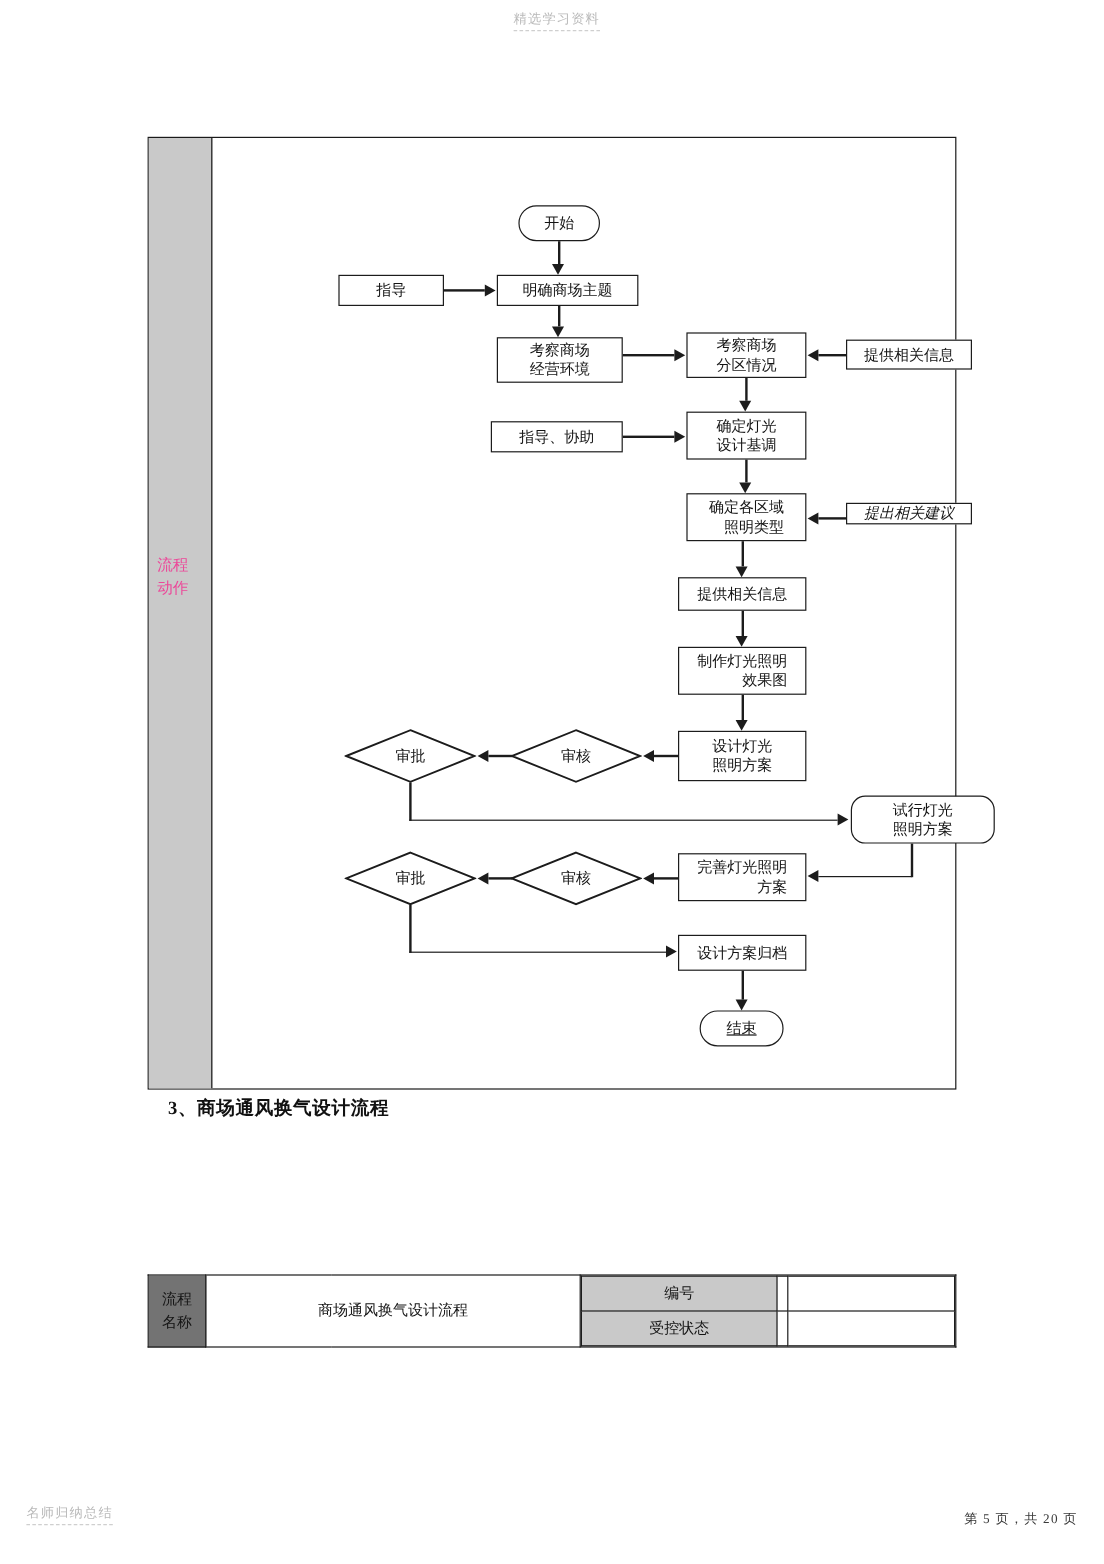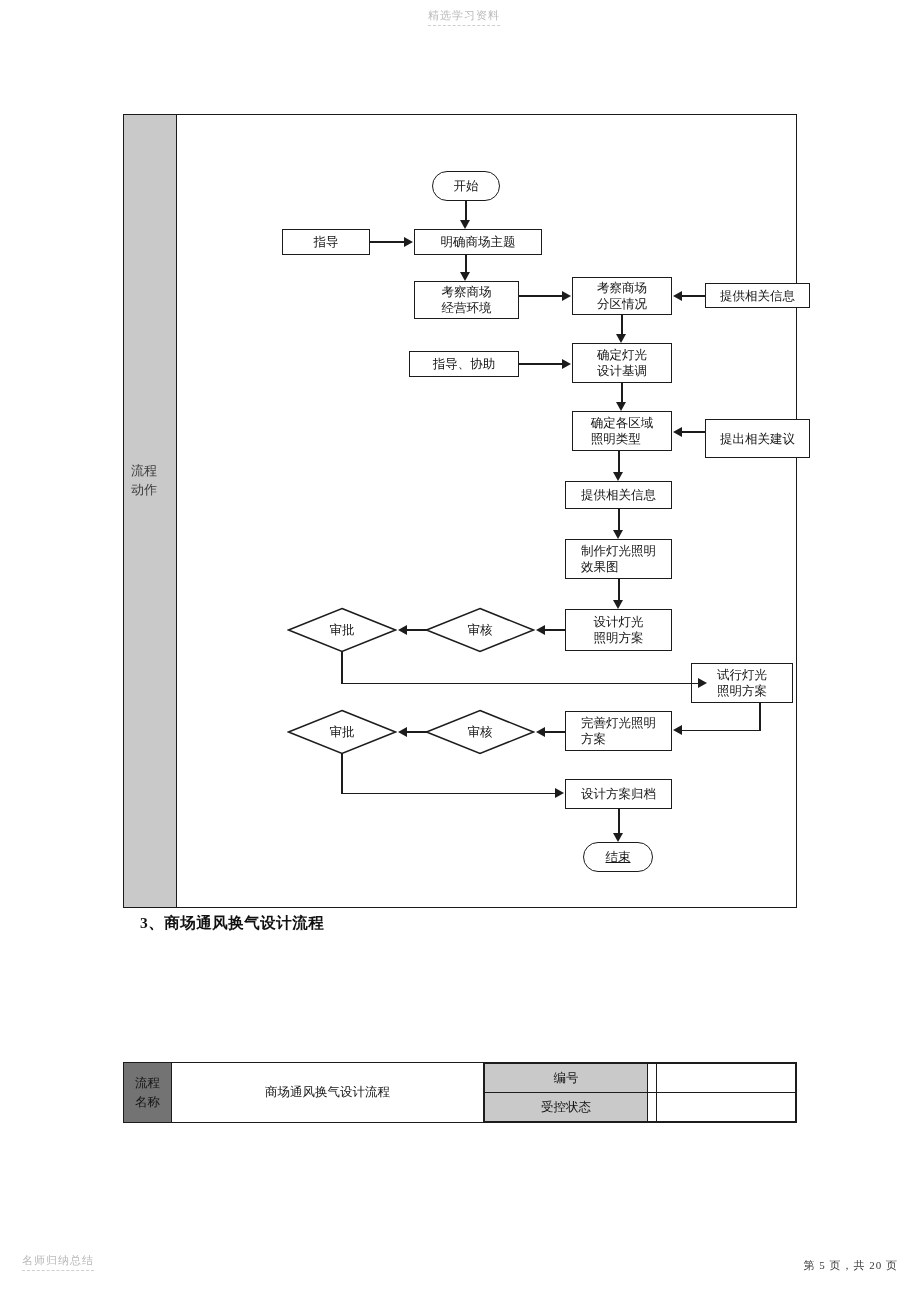--- a/index.html
+++ b/index.html
@@ -65,42 +65,42 @@
     border-right: 1.5px solid #1a1a1a;
     box-sizing: border-box;
   }
   #flow-role-label {
     position: absolute;
     left: 7px;
     top: 346px;
     width: 40px;
     font-size: 13px;
     line-height: 19px;
-    color: #404040;
+    color: #ec4899;
     text-align: left;
     font-family: "Liberation Serif", serif;
   }
   #flow-canvas {
     position: absolute;
     left: 53px;
     top: 0;
     right: 0;
     bottom: 0;
   }
 
   
   .node {
     position: absolute;
     box-sizing: border-box;
     background: #fff;
     border: 1.5px solid #1c1c1c;
     display: flex;
     align-items: center;
     justify-content: center;
-    text-align: left;
+    text-align: right;
     font-size: 12.5px;
     line-height: 16px;
     color: #141414;
     font-family: "Liberation Serif", "DejaVu Serif", serif;
     white-space: pre-line;
     padding: 0 2px;
   }
   .node.terminator {
     border-radius: 16px;
     border-width: 1.5px;
@@ -219,39 +219,39 @@
   <div id="flow-role-band"></div>
   <div id="flow-role-label">流程
 动作</div>
 
   <div id="flow-canvas">
 
     <div class="node terminator" style="left:255px; top:56px; width:68px; height:30px;">开始</div>
 
     <div class="node" style="left:105px; top:114px; width:88px; height:26px;">指导</div>
 
-    <div class="node" style="left:237px; top:114px; width:128px; height:26px;">明确商场主题</div>
+    <div class="node" style="left:237px; top:114px; width:118px; height:26px;">明确商场主题</div>
 
     <div class="node" style="left:237px; top:166px; width:105px; height:38px;">考察商场
 经营环境</div>
 
     <div class="node" style="left:395px; top:162px; width:100px; height:38px;">考察商场
 分区情况</div>
 
     <div class="node" style="left:528px; top:168px; width:105px; height:25px;">提供相关信息</div>
 
     <div class="node" style="left:232px; top:236px; width:110px; height:26px;">指导、协助</div>
 
     <div class="node" style="left:395px; top:228px; width:100px; height:40px;">确定灯光
 设计基调</div>
 
     <div class="node" style="left:395px; top:296px; width:100px; height:40px;">确定各区域
 照明类型</div>
 
-    <div class="node" style="left:528px; top:304px; width:105px; height:39px;">提出相关建议</div>
+    <div class="node" style="left:528px; top:304px; width:105px; height:18px;font-style:italic;">提出相关建议</div>
 
     <div class="node" style="left:388px; top:366px; width:107px; height:28px;">提供相关信息</div>
 
     <div class="node" style="left:388px; top:424px; width:107px; height:40px;">制作灯光照明
 效果图</div>
 
     <div class="node" style="left:388px; top:494px; width:107px; height:42px;">设计灯光
 照明方案</div>
 
     <div class="node decision" style="left:248px; top:492px; width:110px; height:46px;">
@@ -261,21 +261,21 @@
       <span class="dia-text">审核</span>
     </div>
 
     <div class="node decision" style="left:110px; top:492px; width:110px; height:46px;">
       <svg class="dia-shape" viewBox="0 0 110 46" preserveAspectRatio="none">
         <polygon points="55,1.5 108.5,23 55,44.5 1.5,23" fill="#ffffff" stroke="#1c1c1c" stroke-width="1.6"></polygon>
       </svg>
       <span class="dia-text">审批</span>
     </div>
 
-    <div class="node" style="left:514px; top:548px; width:102px; height:40px;">试行灯光
+    <div class="node" style="left:532px; top:548px; width:120px; height:40px;border-radius:12px;">试行灯光
 照明方案</div>
 
     <div class="node" style="left:388px; top:596px; width:107px; height:40px;">完善灯光照明
 方案</div>
 
     <div class="node decision" style="left:248px; top:594px; width:110px; height:46px;">
       <svg class="dia-shape" viewBox="0 0 110 46" preserveAspectRatio="none">
         <polygon points="55,1.5 108.5,23 55,44.5 1.5,23" fill="#ffffff" stroke="#1c1c1c" stroke-width="1.6"></polygon>
       </svg>
       <span class="dia-text">审核</span>

